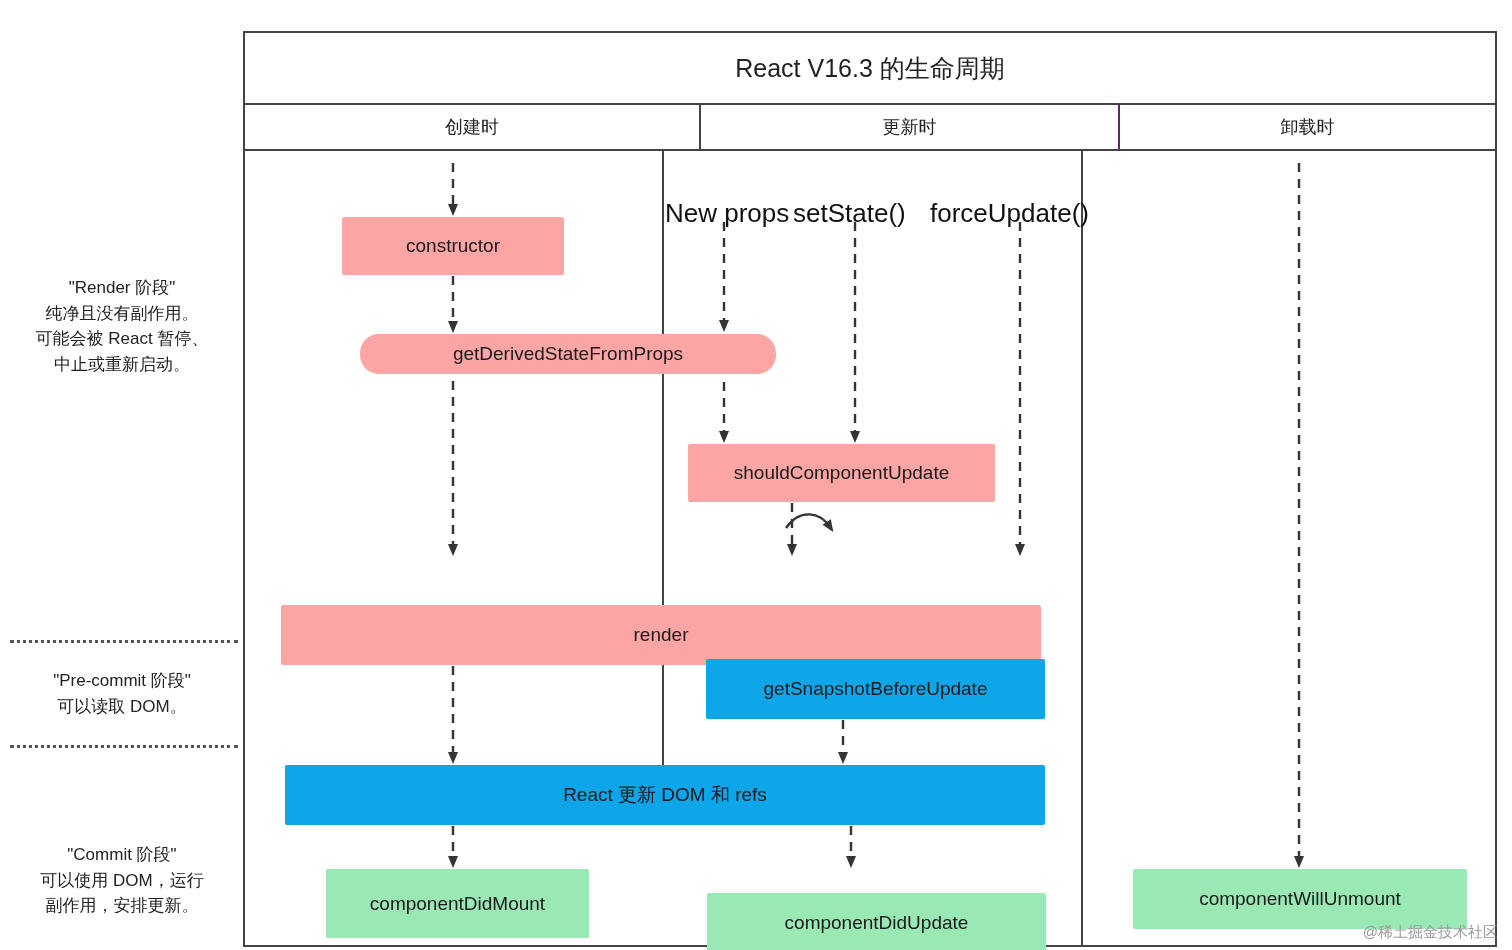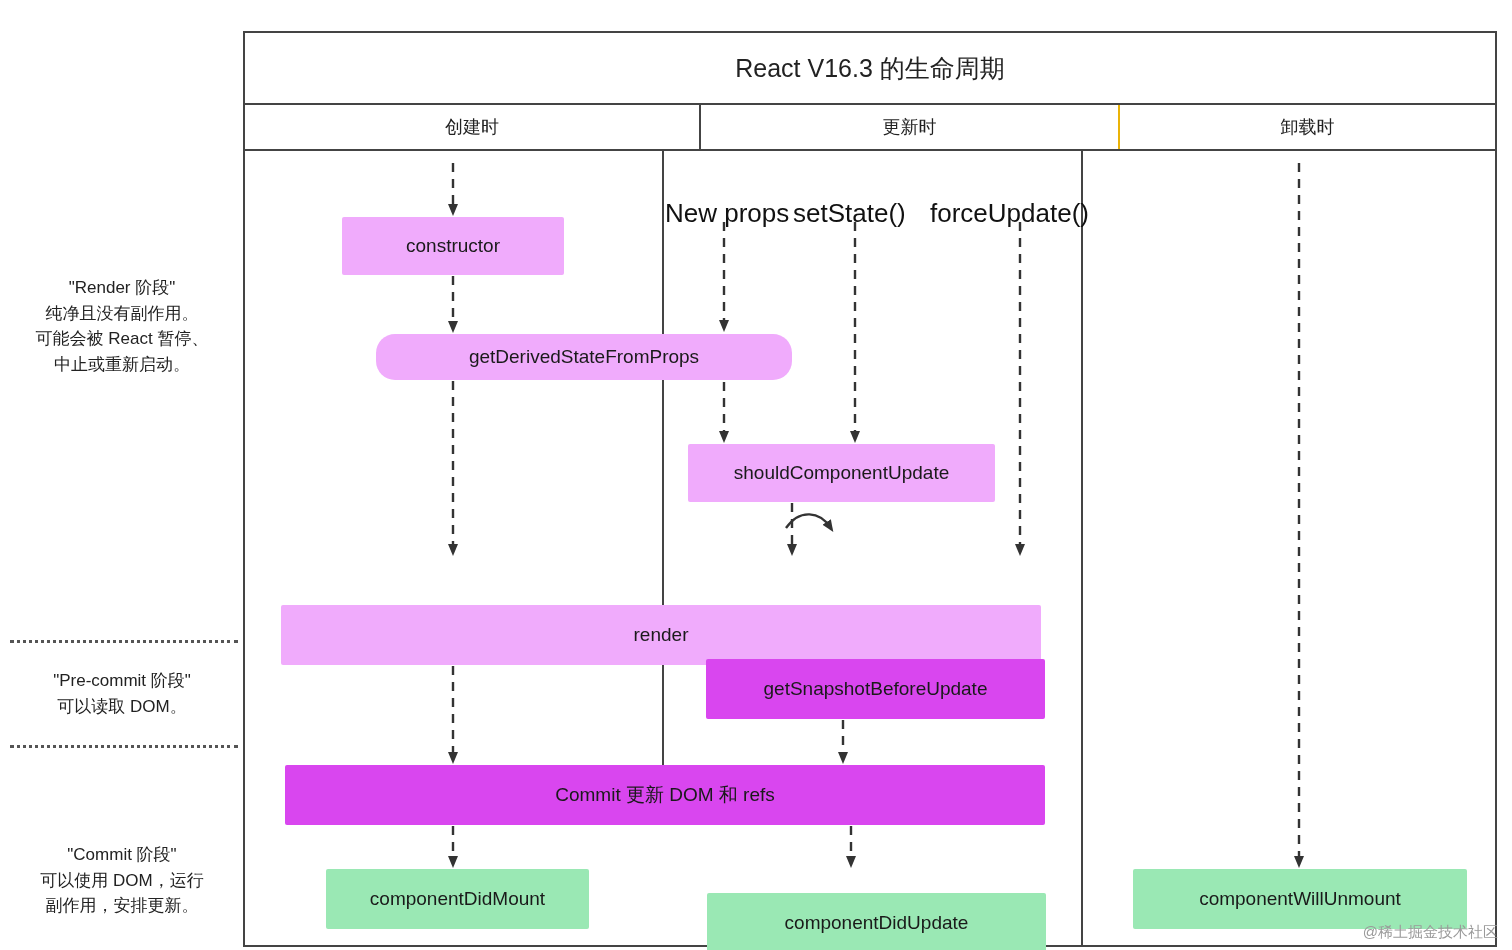--- a/index.html
+++ b/index.html
@@ -72,21 +72,21 @@
   }
   #col-header .col {
     display: flex;
     align-items: center;
     justify-content: center;
     font-size: 18px;
     color: #222;
     box-sizing: border-box;
   }
   #col-header .col.c1 { width: 456px; border-right: 2px solid #444; }
-  #col-header .col.c2 { width: 419px; border-right: 2px solid #eab308; }
+  #col-header .col.c2 { width: 419px; border-right: 2px solid #701a75; }
   #col-header .col.c3 { flex: 1; border-radius: 12px; }
 
   
   .col-divider {
     position: absolute;
     top: 118px;
     width: 0;
     border-left: 2px solid #444;
   }
   #divider-1 { left: 417px; height: 628px; }
@@ -98,32 +98,32 @@
     box-sizing: border-box;
     display: flex;
     align-items: center;
     justify-content: center;
     text-align: center;
     font-size: 19px;
     color: #1a1a1a;
     border-radius: 2px;
     padding: 2px 6px;
   }
-  .blue { background: #f0abfc; }
-  .yellow { background: #d946ef; }
+  .blue { background: #fca5a5; }
+  .yellow { background: #0ea5e9; }
   .green { background: #9ae8b4; }
 
   
   #box-constructor { left: 342px; top: 217px; width: 222px; height: 58px; }
-  #box-gdsfp { left: 376px; top: 334px; width: 416px; height: 46px; border-radius: 19px; }
+  #box-gdsfp { left: 360px; top: 334px; width: 416px; height: 40px; border-radius: 19px; }
   #box-scu { left: 688px; top: 444px; width: 307px; height: 58px; line-height:1.2; }
   #box-render { left: 281px; top: 557px; width: 760px; height: 60px; margin-top: 48px; }
   #box-snapshot { left: 706px; top: 659px; width: 339px; height: 60px; }
   #box-domrefs { left: 285px; top: 765px; width: 760px; height: 60px; }
-  #box-didmount { left: 326px; top: 869px; width: 263px; height: 60px; }
+  #box-didmount { left: 326px; top: 869px; width: 263px; height: 69px; }
   #box-didupdate { left: 707px; top: 869px; width: 339px; height: 60px; margin-top: 24px; }
   #box-willunmount { left: 1133px; top: 869px; width: 334px; height: 60px; }
 
   
   .trigger {
     position: absolute;
     font-size: 26px;
     color: #111;
     white-space: nowrap;
   }
@@ -213,19 +213,19 @@
     <g stroke="#333" stroke-width="2.4" fill="none" marker-end="url(#ah)">
       <path d="M786,528 C800,508 820,512 830,527"></path>
     </g>
   </svg>
 
   <div class="box blue" id="box-constructor">constructor</div>
   <div class="box blue" id="box-gdsfp">getDerivedStateFromProps</div>
   <div class="box blue" id="box-scu">shouldComponentUpdate</div>
   <div class="box blue" id="box-render">render</div>
   <div class="box yellow" id="box-snapshot">getSnapshotBeforeUpdate</div>
-  <div class="box yellow" id="box-domrefs">Commit 更新 DOM 和 refs</div>
+  <div class="box yellow" id="box-domrefs">React 更新 DOM 和 refs</div>
   <div class="box green" id="box-didmount">componentDidMount</div>
   <div class="box green" id="box-didupdate">componentDidUpdate</div>
   <div class="box green" id="box-willunmount">componentWillUnmount</div>
 
   <div id="watermark">@稀土掘金技术社区</div>
 </div>
 
 </body></html>

